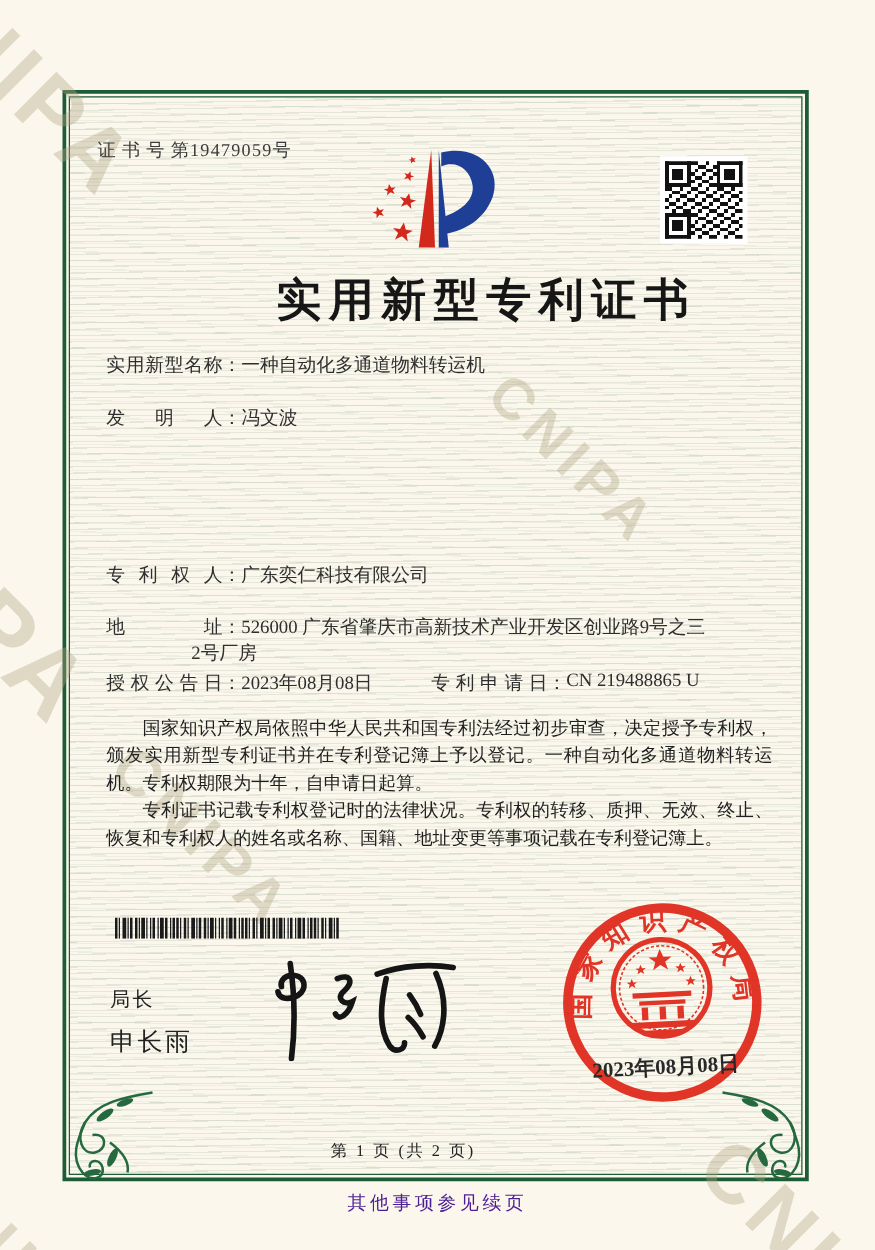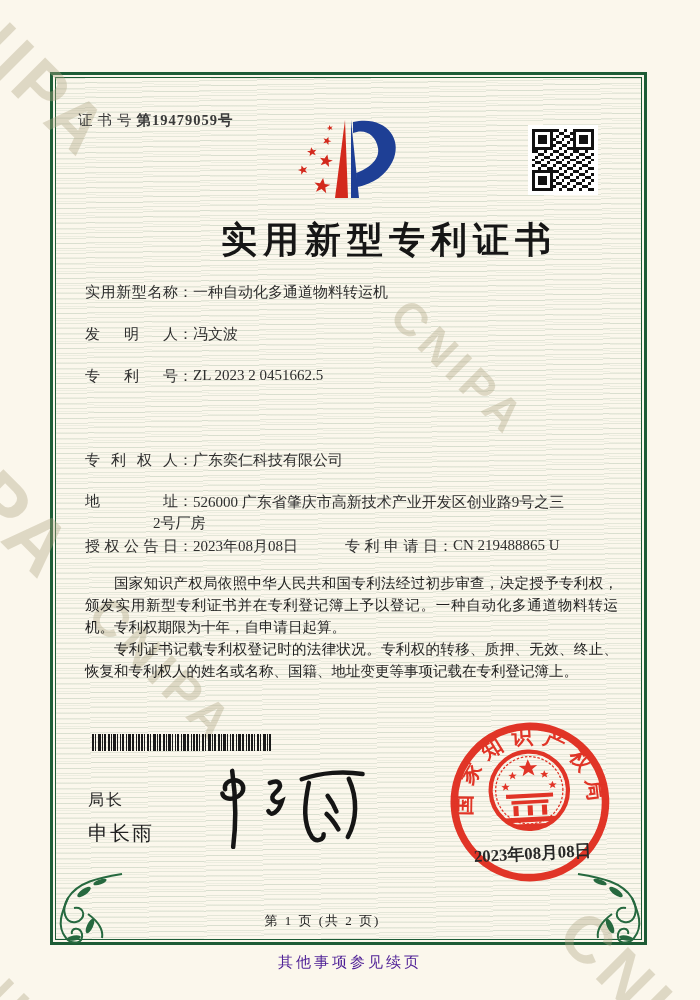--- a/index.html
+++ b/index.html
@@ -16,21 +16,21 @@
 
   .wm-layer { position:absolute; inset:0; z-index:1; pointer-events:none; }
   .wm { position:absolute; font-family:"Liberation Sans","DejaVu Sans",sans-serif;
         font-weight:bold; color:rgba(176,165,132,0.38); letter-spacing:6px;
         transform:rotate(45deg); transform-origin:left top; white-space:nowrap; }
 
   .content { position:absolute; inset:0; z-index:2; }
 
   .cert-number { position:absolute; left:78px; top:111px; font-size:14.5px; color:#3a3a3a; }
   .cert-number .lbl { letter-spacing:5px; }
-  .cert-number .num { letter-spacing:1px;font-weight:bold; }
+  .cert-number .num { letter-spacing:1px; }
 
   .logo { position:absolute; left:286px; top:110px; }
   .qr-box { position:absolute; left:528px; top:125px; width:70px; height:70px;
             background:#ffffff; padding:4px; }
   .qr-box svg { display:block; width:62px; height:62px; fill:#111; shape-rendering:crispEdges; }
 
   .title { position:absolute; top:216px; left:50px; width:678px; text-align:center;
            font-size:36px; font-weight:bold; letter-spacing:6px; color:#161616; }
 
   .row { position:absolute; left:85px; font-size:15px; color:#2e2e2e; width:545px; }
@@ -259,23 +259,20 @@
     </div>
 
     <div class="title">实用新型专利证书</div>
 
     <div class="row" style="top:283px;">
       <span class="lab">实用新型名称</span><span class="col">：</span><span class="val">一种自动化多通道物料转运机</span>
     </div>
     <div class="row" style="top:325px;">
       <span class="lab">发明人</span><span class="col">：</span><span class="val">冯文波</span>
     </div>
-    <div class="row" style="top:367px;">
-      <span class="lab">专利号</span><span class="col">：</span><span class="val">ZL 2023 2 0451662.5</span>
-    </div>
     <div class="row" style="top:451px;">
       <span class="lab">专利权人</span><span class="col">：</span><span class="val">广东奕仁科技有限公司</span>
     </div>
     <div class="row" style="top:464px;margin-top:28px;">
       <span class="lab">地址</span><span class="col">：</span><span class="val addr-val">526000 广东省肇庆市高新技术产业开发区创业路9号之三2号厂房</span>
     </div>
     <div class="row" style="top:537px;">
       <span class="lab">授权公告日</span><span class="col">：</span><span class="val">2023年08月08日</span>
       <span class="pair2">
         <span class="lab">专利申请日</span><span class="col">：</span><span class="val">CN 219488865 U</span>

